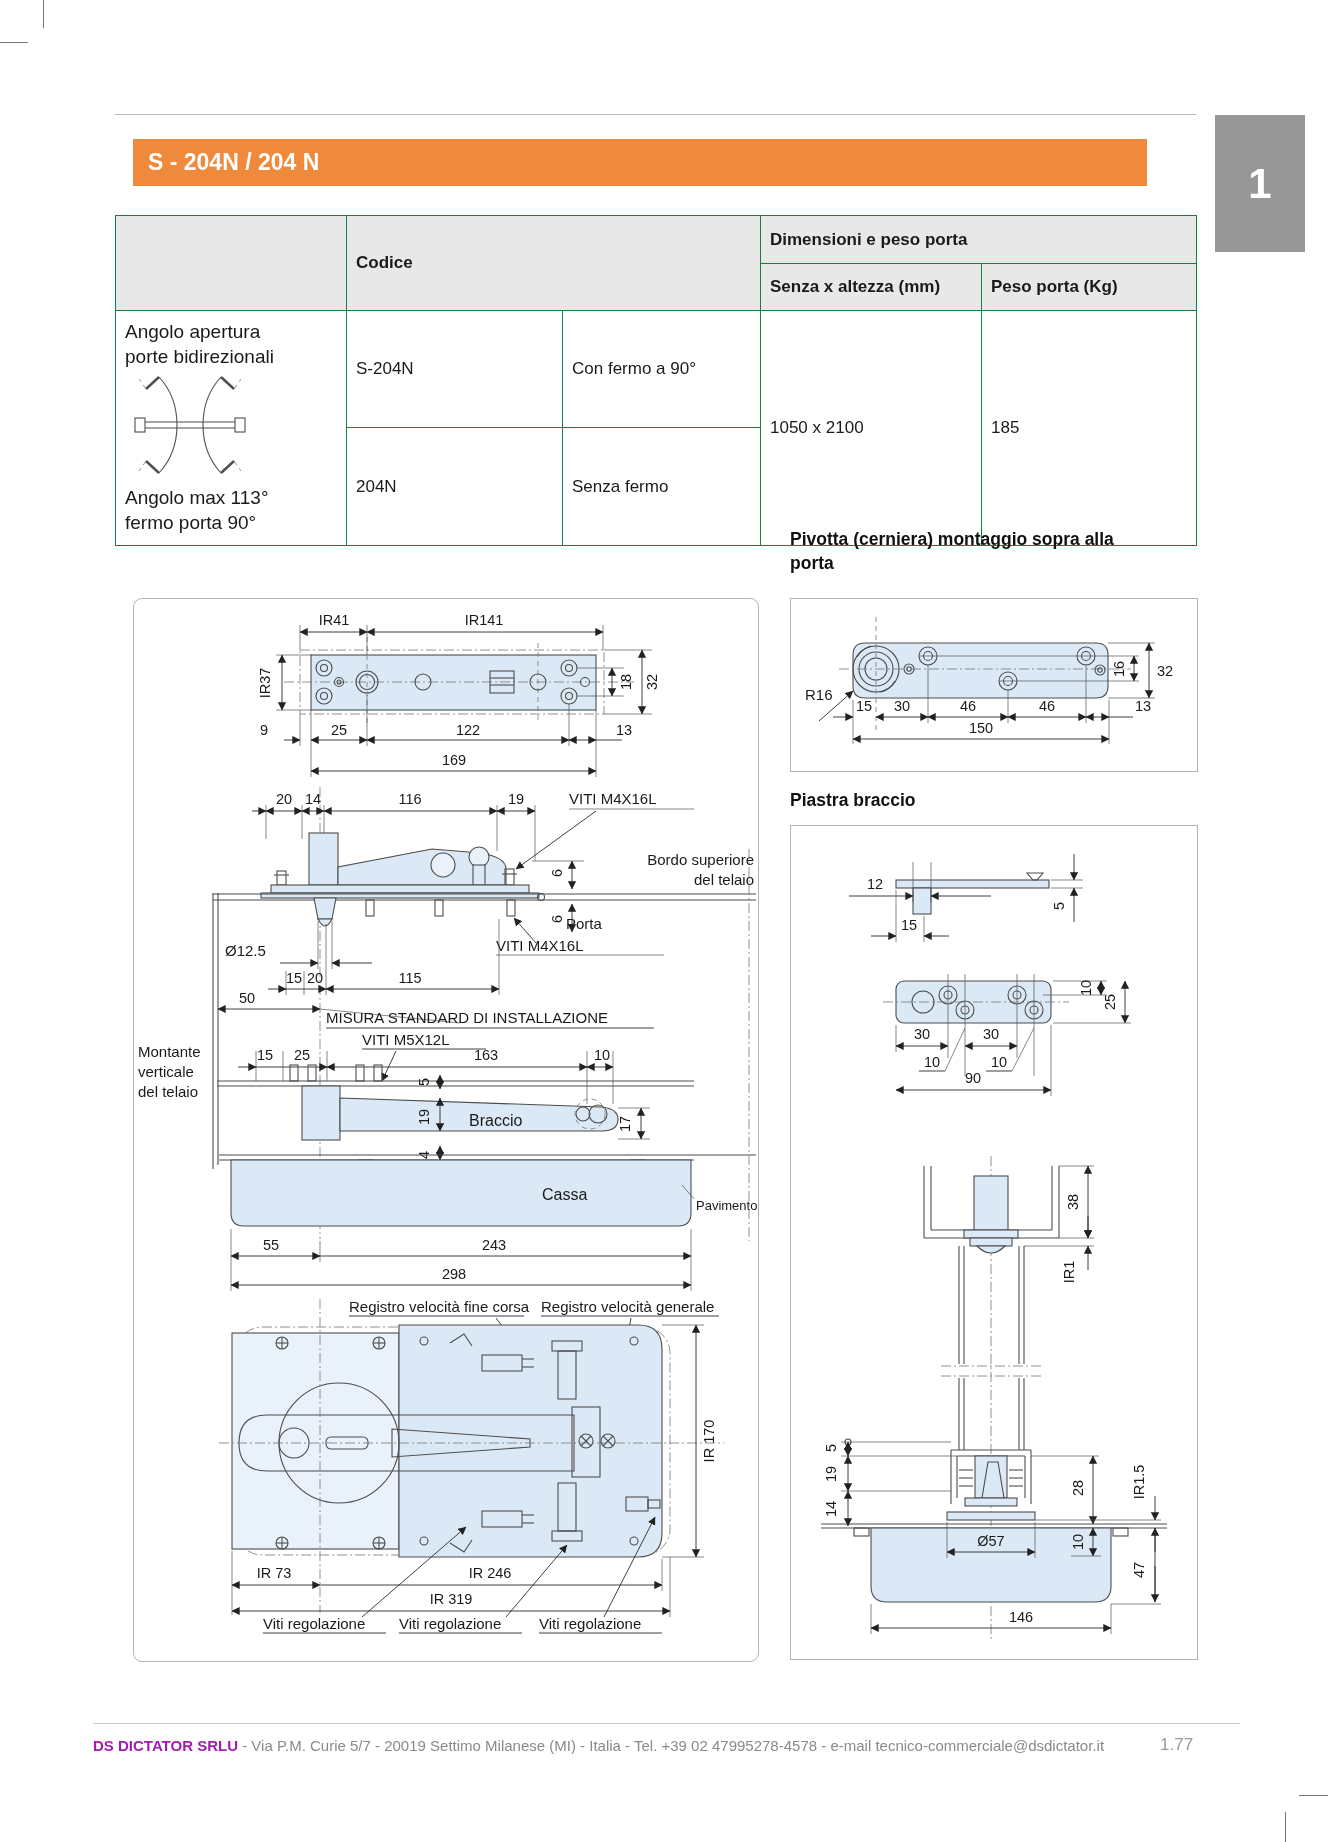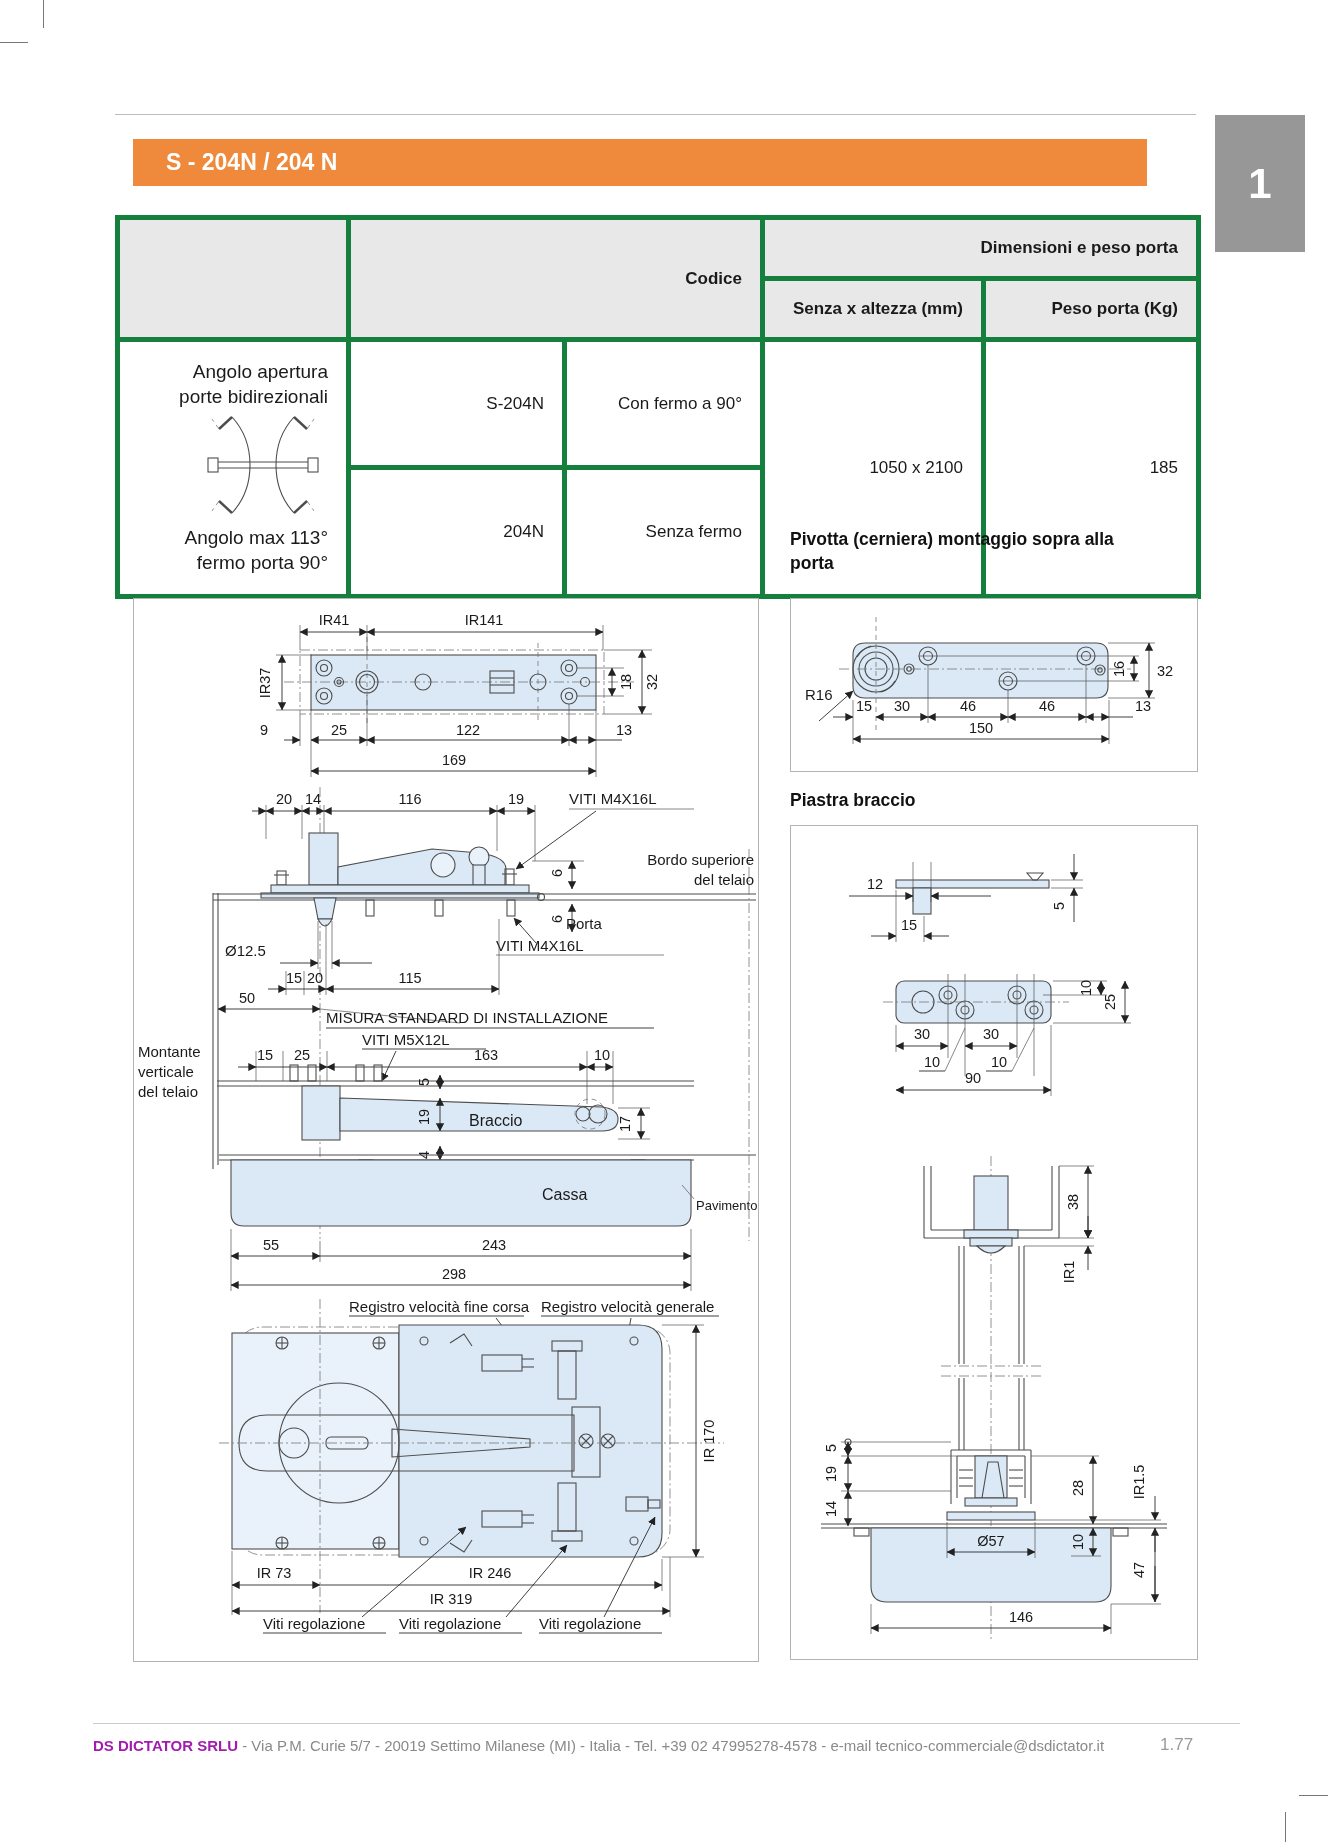--- a/index.html
+++ b/index.html
@@ -4,26 +4,26 @@
 <style>
   html,body{margin:0;padding:0;background:#fff;}
   .page{position:relative;width:1328px;height:1842px;background:#fff;
         font-family:"Liberation Sans",sans-serif;color:#1a1a1a;overflow:hidden;}
   
   .crop{position:absolute;background:#777;}
   
   .toprule{position:absolute;left:115px;top:114px;width:1081px;height:1px;background:#bbb;}
   
   .titlebar{position:absolute;left:133px;top:139px;width:1014px;height:47px;background:#EF8A3C;
-            color:#fff;font-size:23px;font-weight:bold;line-height:47px;padding-left:33px;box-sizing:border-box;}
+            color:#fff;font-size:23px;font-weight:bold;line-height:47px;padding-left:15px;box-sizing:border-box;}
   .tab1{position:absolute;left:1215px;top:115px;width:90px;height:137px;background:#979797;color:#fff;
         font-size:42px;font-weight:bold;display:flex;align-items:center;justify-content:center;}
   
   table.spec{position:absolute;left:115px;top:215px;width:1081px;border-collapse:collapse;table-layout:fixed;}
-  table.spec td,table.spec th{border:5px solid #15803d;font-size:17px;text-align:right;vertical-align:middle;padding:18px;}
+  table.spec td,table.spec th{border:1px solid #15803d;font-size:17px;text-align:left;vertical-align:middle;padding:9px;}
   table.spec th{background:#e8e8e8;font-weight:bold;}
   .caption{font-size:19px;white-space:pre-line;line-height:1.3;}
   .imgcell{padding:6px 2px;}
   
   .sectitle{position:absolute;font-size:17.5px;font-weight:bold;color:#111;}
   
   .dbox{position:absolute;border:1px solid #b3b3b3;background:#fff;}
   svg text{font-family:"Liberation Sans",sans-serif;font-size:14.5px;fill:#1a1a1a;}
   svg text.lbl{font-size:15px;}
   svg text.big{font-size:16px;}
@@ -116,21 +116,21 @@
     </tr>
     <tr style="height:98px">
       <td>204N</td>
       <td>Senza fermo</td>
     </tr>
   </tbody>
     </table>
 
   <div class="sectitle" style="left:790px;top:528px;width:330px;line-height:1.35;">Pivotta (cerniera) montaggio sopra alla porta</div>
 
-  <div class="dbox" style="left:133px;top:598px;width:624px;height:1062px;">
+  <div class="dbox" style="left:133px;top:598px;width:624px;height:1062px;border-radius:9px;">
   <svg width="624" height="1062" viewBox="0 0 624 1062">
 
     <rect x="166" y="51" width="304" height="64" class="cl"></rect>
     <rect x="177" y="56" width="285" height="55" class="geob"></rect>
     <line x1="150" y1="83" x2="500" y2="83" class="cl"></line>
     <line x1="233" y1="38" x2="233" y2="128" class="dsh"></line>
     <line x1="404" y1="44" x2="404" y2="122" class="dsh"></line>
     <g class="geo">
       <circle cx="190" cy="69" r="8"></circle>
           <circle cx="190" cy="69" r="3.5"></circle>

